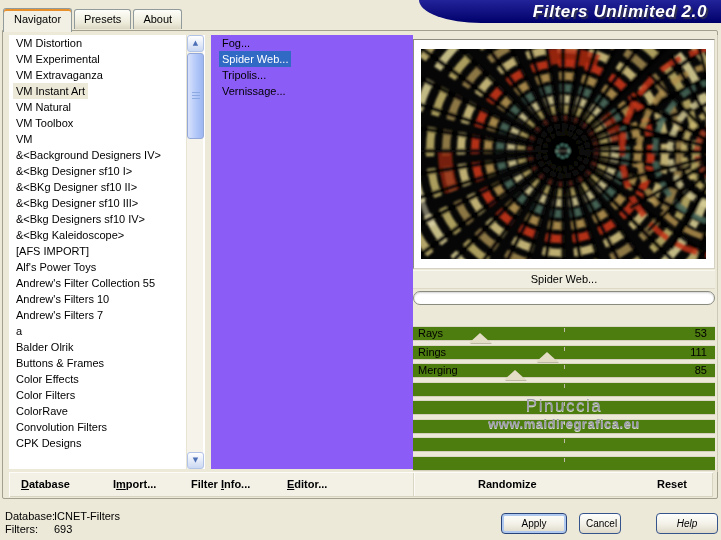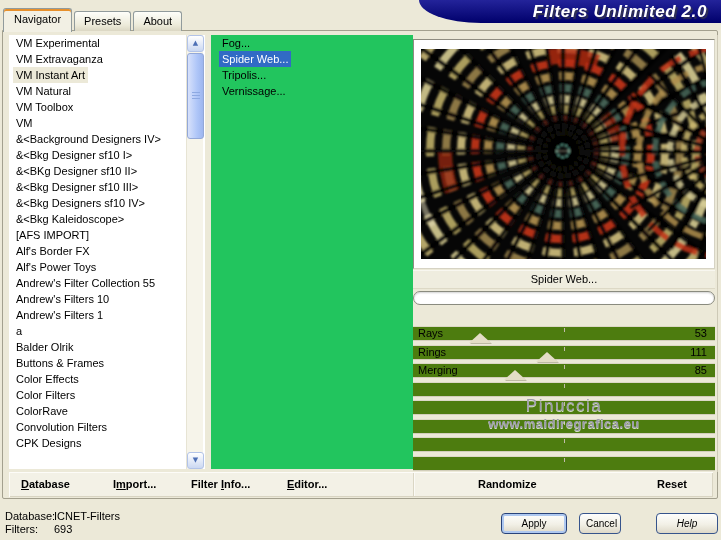--- a/index.html
+++ b/index.html
@@ -9,34 +9,34 @@
   
   .titleband{position:absolute;left:419px;top:0;width:302px;height:23px;
     background:linear-gradient(#23239a,#00006b);
     border-bottom-left-radius:62px 23px;
     display:flex;align-items:center;justify-content:flex-end;
     padding-right:14px;box-sizing:border-box;}
   .titleband .title{color:#fff;font-weight:bold;font-style:italic;font-size:17px;
     letter-spacing:.6px;text-shadow:2px 2px 1px rgba(55,55,75,.85);white-space:nowrap;}
 
   
-  .tabs{position:absolute;left:3px;top:7px;height:24px;display:flex;align-items:flex-end;z-index:3;}
+  .tabs{position:absolute;left:3px;top:7px;height:24px;display:flex;align-items:center;z-index:3;}
   .tab{border:1px solid #919B9C;border-bottom:none;border-radius:3px 3px 0 0;
     background:linear-gradient(#FEFEFA,#ECEAD9 70%,#DBD7C3);
     height:13px;padding:3px 9px;margin-right:2px;cursor:default;white-space:nowrap;}
   .tab.active{background:#F2F0E4;height:15px;padding:4px 10px;margin-bottom:-1px;
     box-shadow:inset 0 2px 0 #E7902C;position:relative;z-index:4;}
 
   
   .page{position:absolute;left:2px;top:30px;width:716px;height:469px;box-sizing:border-box;
     background:#ECE9D8;border:1px solid #A3A08E;border-radius:0 2px 2px 2px;}
 
   
   .catlist{position:absolute;left:6px;top:4px;width:196px;height:434px;background:#fff;overflow:hidden;}
-  .fltlist{position:absolute;left:208px;top:4px;width:202px;height:434px;background:#22c55e;overflow:hidden;}
+  .fltlist{position:absolute;left:208px;top:4px;width:202px;height:434px;background:#8b5cf6;overflow:hidden;}
   .lrow{height:16px;line-height:16px;white-space:nowrap;overflow:hidden;padding-left:4px;}
   .fltlist .lrow{padding-left:8px;}
   .itx{display:inline-block;padding:0 3px;}
   .selcat{background:#ECE9D8;text-align:right;}
   .selflt{background:#316AC5;color:#fff;}
 
   
   .sbar{position:absolute;left:183px;top:4px;width:17px;height:434px;
     background:#F6F4EA;border-left:1px solid #E7E4D4;box-sizing:border-box;}
   .sb-btn{position:absolute;left:0;width:17px;height:17px;box-sizing:border-box;
@@ -101,38 +101,38 @@
 
   <div class="tabs">
     <div class="tab active">Navigator</div>
     <div class="tab">Presets</div>
     <div class="tab">About</div>
   </div>
 
   <div class="page">
 
     <div class="catlist" id="catlist">
+        <div class="lrow"><span class="itx">VM Distortion</span></div>
         <div class="lrow"><span class="itx">VM Experimental</span></div>
         <div class="lrow"><span class="itx">VM Extravaganza</span></div>
         <div class="lrow"><span class="itx selcat">VM Instant Art</span></div>
         <div class="lrow"><span class="itx">VM Natural</span></div>
         <div class="lrow"><span class="itx">VM Toolbox</span></div>
         <div class="lrow"><span class="itx">VM</span></div>
         <div class="lrow"><span class="itx">&amp;&lt;Background Designers IV&gt;</span></div>
         <div class="lrow"><span class="itx">&amp;&lt;Bkg Designer sf10 I&gt;</span></div>
         <div class="lrow"><span class="itx">&amp;&lt;BKg Designer sf10 II&gt;</span></div>
         <div class="lrow"><span class="itx">&amp;&lt;Bkg Designer sf10 III&gt;</span></div>
         <div class="lrow"><span class="itx">&amp;&lt;Bkg Designers sf10 IV&gt;</span></div>
         <div class="lrow"><span class="itx">&amp;&lt;Bkg Kaleidoscope&gt;</span></div>
         <div class="lrow"><span class="itx">[AFS IMPORT]</span></div>
-        <div class="lrow"><span class="itx">Alf's Border FX</span></div>
         <div class="lrow"><span class="itx">Alf's Power Toys</span></div>
         <div class="lrow"><span class="itx">Andrew's Filter Collection 55</span></div>
         <div class="lrow"><span class="itx">Andrew's Filters 10</span></div>
-        <div class="lrow"><span class="itx">Andrew's Filters 1</span></div>
+        <div class="lrow"><span class="itx">Andrew's Filters 7</span></div>
         <div class="lrow"><span class="itx">a</span></div>
         <div class="lrow"><span class="itx">Balder Olrik</span></div>
         <div class="lrow"><span class="itx">Buttons &amp; Frames</span></div>
         <div class="lrow"><span class="itx">Color Effects</span></div>
         <div class="lrow"><span class="itx">Color Filters</span></div>
         <div class="lrow"><span class="itx">ColorRave</span></div>
         <div class="lrow"><span class="itx">Convolution Filters</span></div>
         <div class="lrow"><span class="itx">CPK Designs</span></div>
       </div>
 

